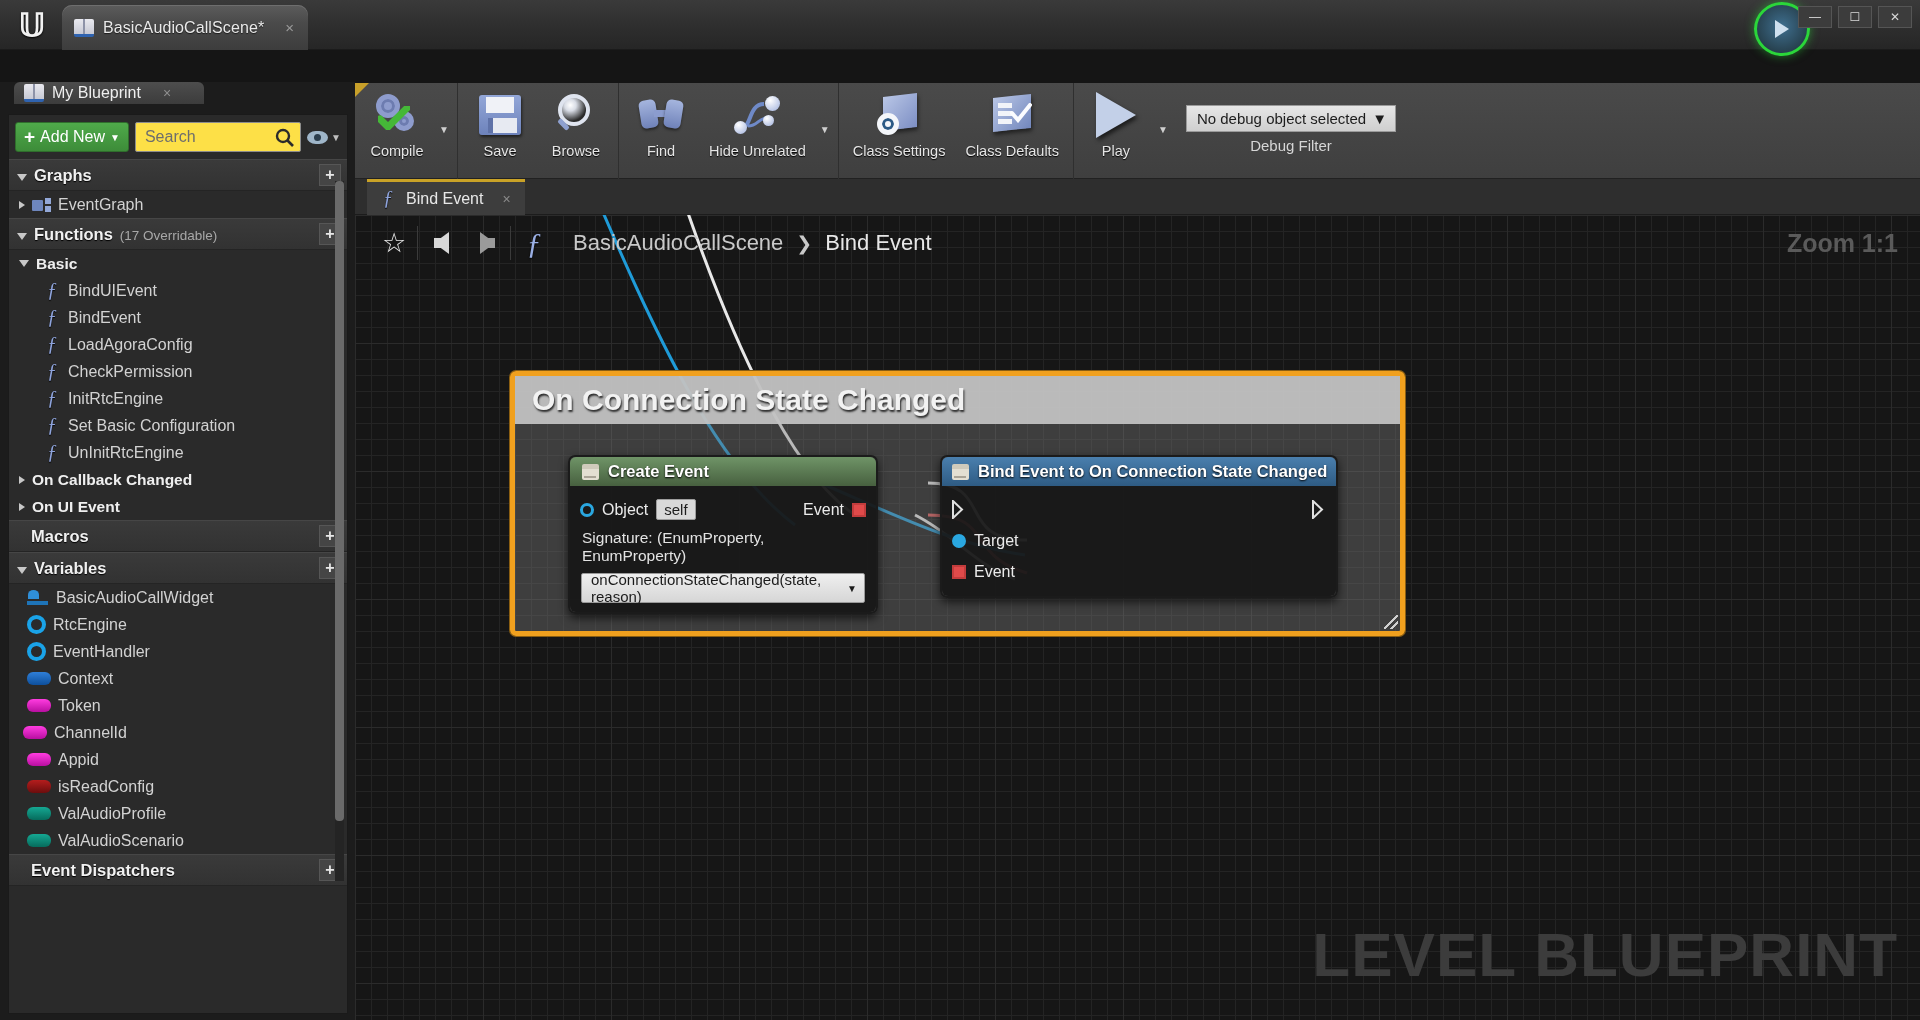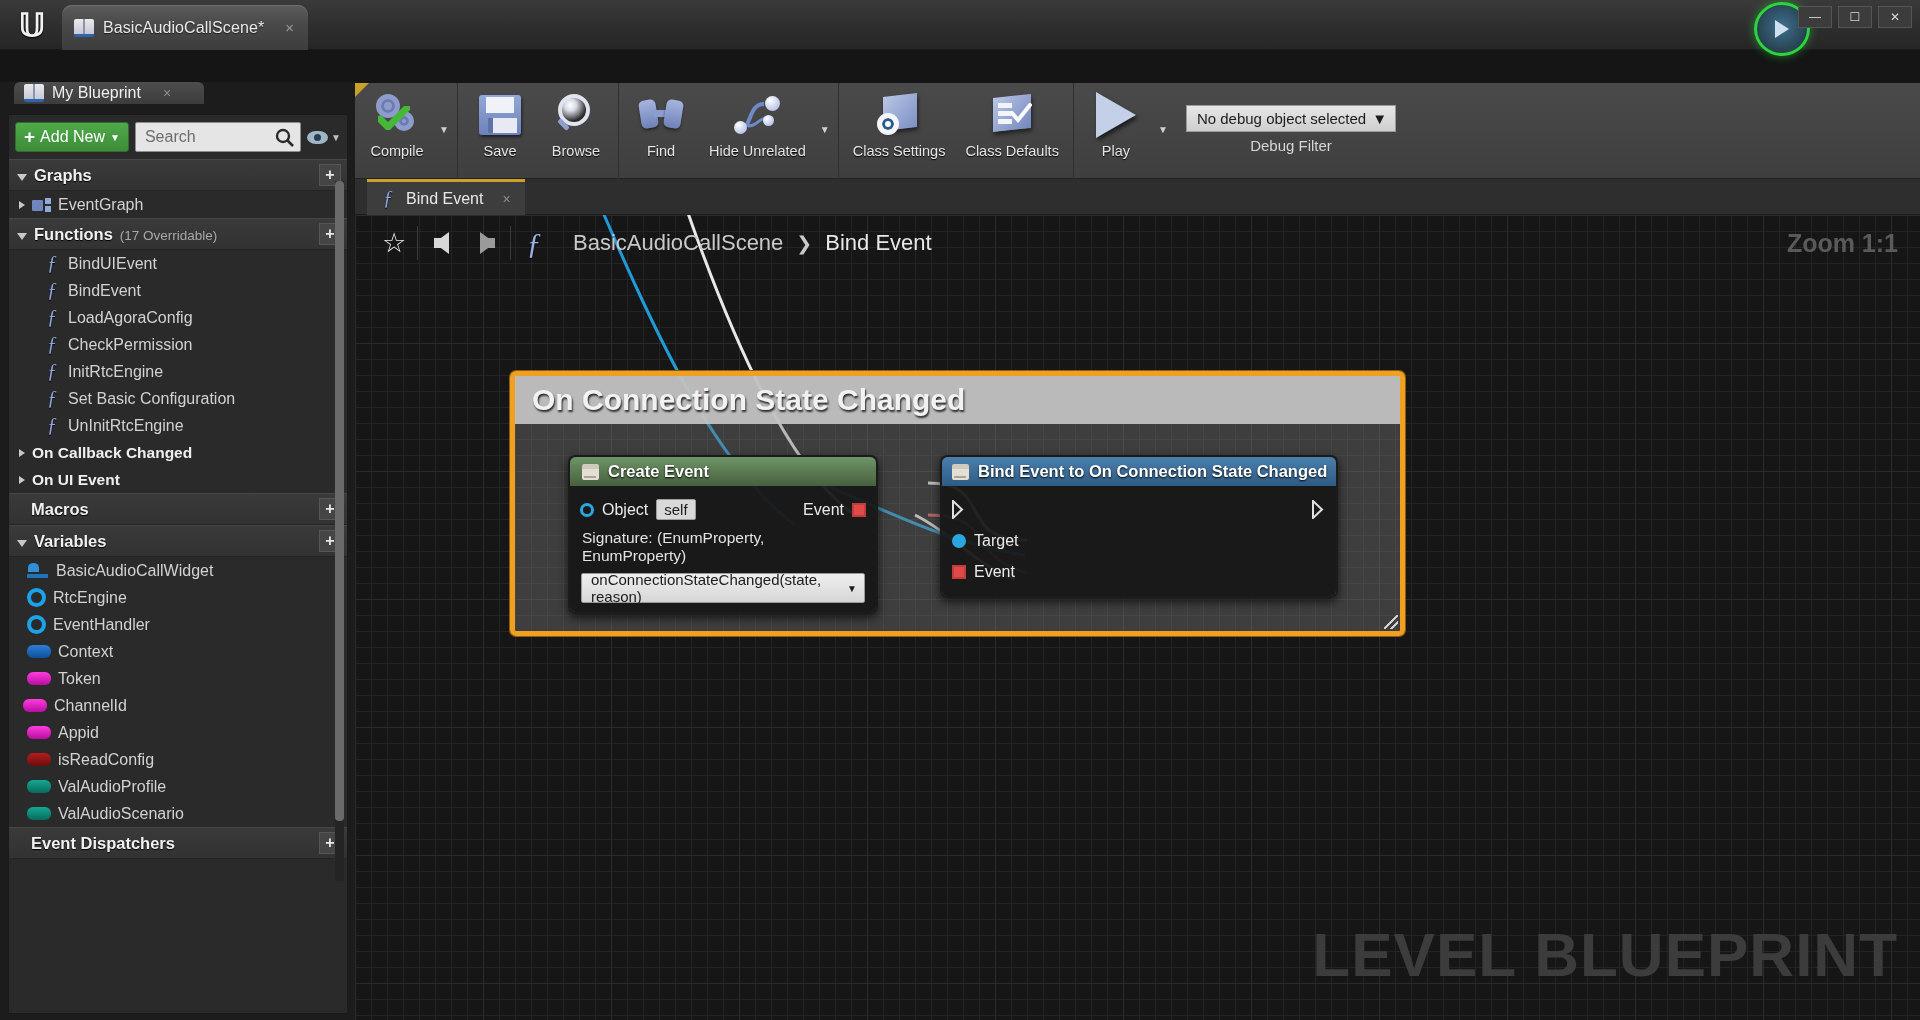--- a/index.html
+++ b/index.html
@@ -147,21 +147,21 @@
   .mb-body { position:absolute; left:8px; top:32px; width:340px; height:900px; background:#2a2a2a; border:1px solid #1a1a1a;}
   .mb-toolbar { display:flex; align-items:center; gap:6px; padding:7px 6px; }
   .addnew {
     background:linear-gradient(180deg,#4faa4a,#3d8c39); border:1px solid #2f6e2c;
     color:#fff; font-size:16px; height:30px; border-radius:3px;
     display:flex;align-items:center;gap:5px;padding:0 8px;
   }
   .addnew .plus { font-size:19px; font-weight:bold; }
   .addnew .car { font-size:10px; }
   .searchbox {
-    flex:1; height:30px; background:#e5e5e5; border:1px solid #8d8d8d; border-radius:2px;
+    flex:1; height:30px; background:#fde047; border:1px solid #8d8d8d; border-radius:2px;
     display:flex;align-items:center; justify-content:space-between; padding:0 6px 0 9px;
   }
   .searchbox .ph { color:#6d6d6d; font-size:16px;}
   .eye-grp { display:flex;align-items:center;gap:3px; color:#bfbfbf;}
   .eye { width:21px;height:13px;border-radius:50%/60%; background:#9fb6c9; position:relative;}
   .eye::after{content:"";position:absolute;left:7px;top:3px;width:7px;height:7px;border-radius:50%;background:#2b3d4c;}
 
   .sect-head {
     display:flex;align-items:center; justify-content:space-between;
     background:linear-gradient(180deg,#3a3a3a,#323232); border-top:1px solid #464646; border-bottom:1px solid #242424;
@@ -458,20 +458,24 @@
 
       <div class="sect-head">
         <span class="left">
           <span class="tri open"></span>
           <span class="sect-title">Functions</span>
           <span class="sect-sub">(17 Overridable)</span>
         </span>
         <span class="plusbtn">+</span>
       </div>
 
+      <div class="row indent1 bold">
+        <span class="tri open"></span>
+        <span>Basic</span>
+      </div>
       <div class="row indent2">
         <span class="fx">ƒ</span>
         <span>BindUIEvent</span>
       </div>
       <div class="row indent2">
         <span class="fx">ƒ</span>
         <span>BindEvent</span>
       </div>
       <div class="row indent2">
         <span class="fx">ƒ</span>

